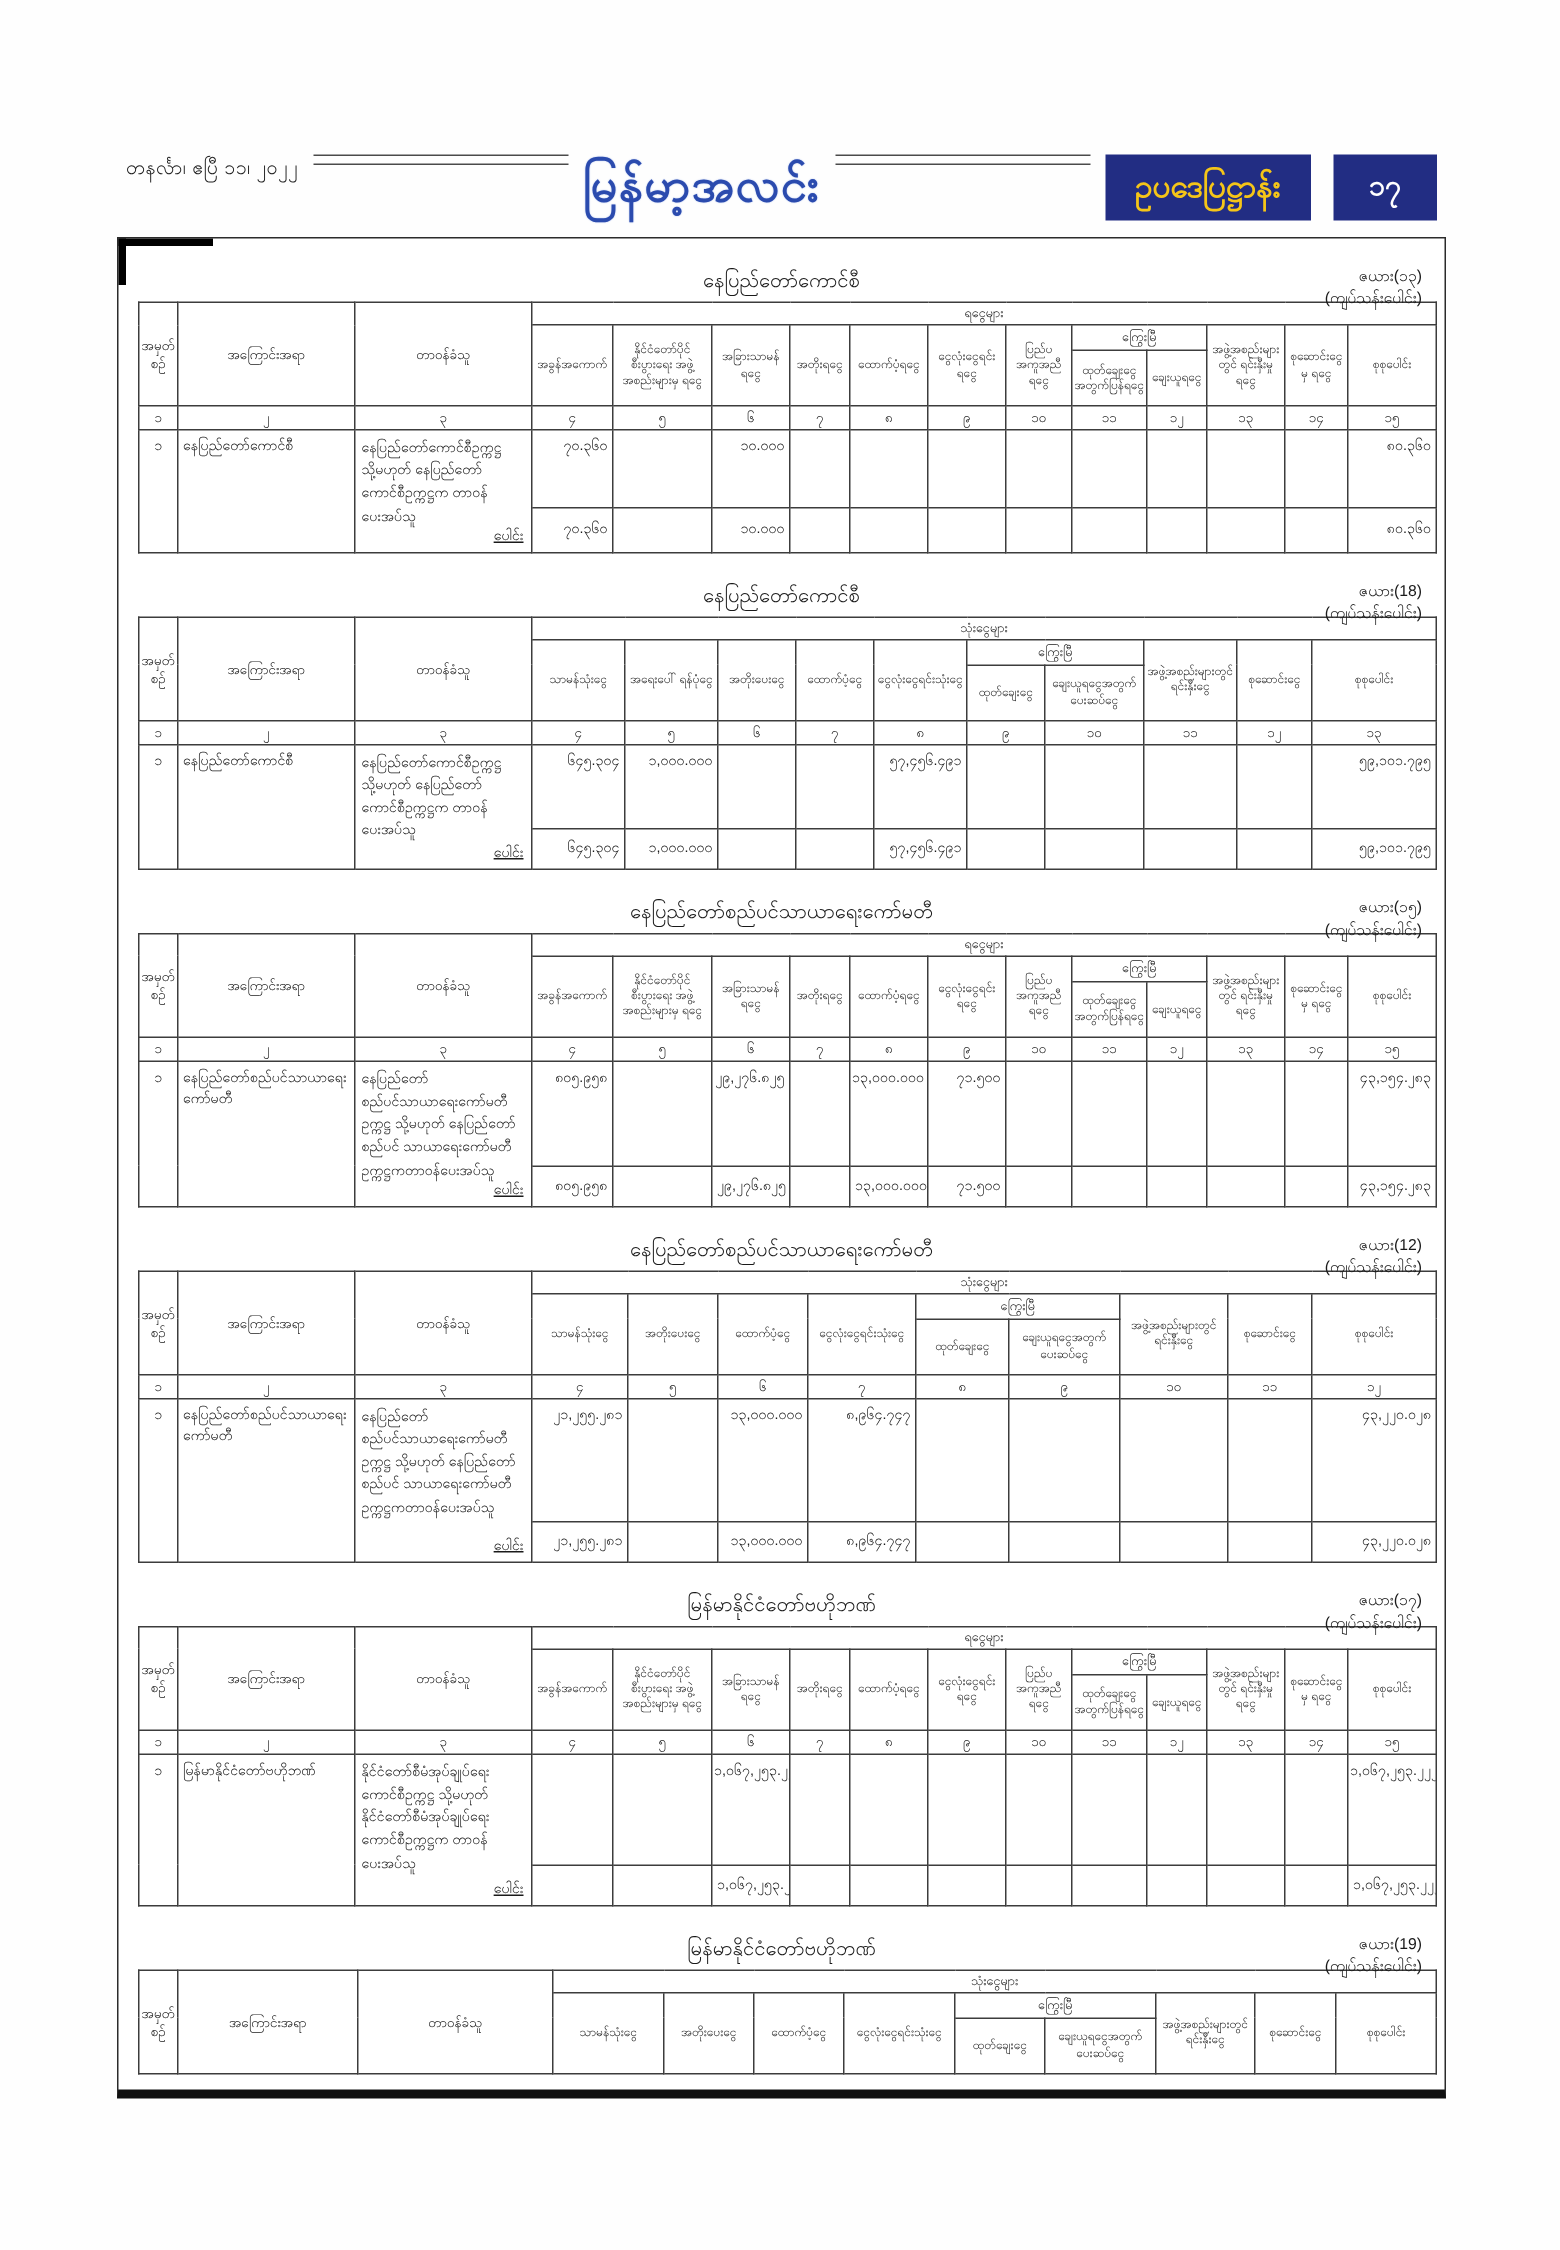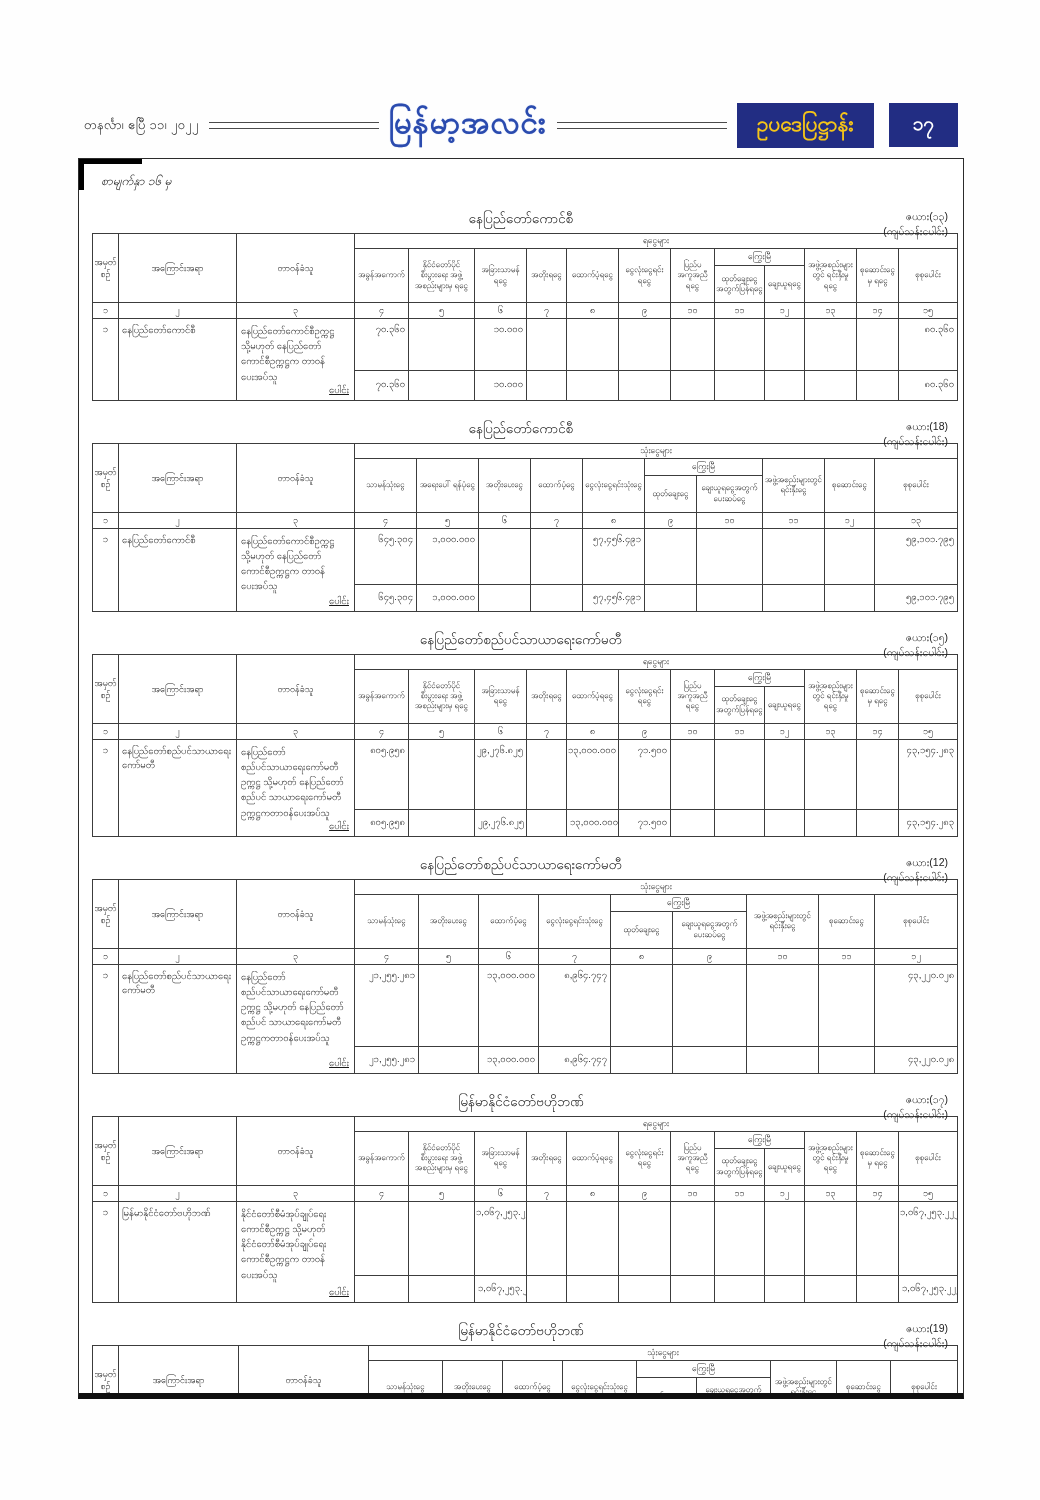--- a/index.html
+++ b/index.html
@@ -2,21 +2,21 @@
 <html><head>
 <meta charset="utf-8">
 <style>
   html,body{margin:0;padding:0;}
   body{
     width:1040px;height:1500px;position:relative;background:#fefefe;
     font-family:"Liberation Sans", sans-serif;color:#1a1a1a;
   }
   
   .masthead{position:absolute;left:84px;top:103px;width:874px;height:44px;
-    display:flex;align-items:center;gap:10px;}
+    display:flex;gap:10px;}
   .issue-date{font-size:13px;color:#222;white-space:nowrap;letter-spacing:.3px;}
   .rule{flex:1;height:5px;border-top:1.6px solid #4a4a4a;border-bottom:1.6px solid #4a4a4a;}
   .brand{font-size:31px;font-weight:bold;color:#2b4bae;letter-spacing:1px;
     text-shadow:0 0 1px #9db2e8;white-space:nowrap;}
   .section-box{background:#222d83;color:#f5c518;font-weight:bold;font-size:21px;
     padding:7px 20px;white-space:nowrap;}
   .page-box{background:#222d83;color:#ffffff;font-weight:bold;font-size:19px;
     padding:8px 24px;margin-left:5px;}
   
   .content{position:absolute;left:78px;top:158px;width:884px;height:1234px;
@@ -53,21 +53,20 @@
 <div class="masthead">
   <span class="issue-date">တနင်္လာ၊ ဧပြီ ၁၁၊ ၂၀၂၂</span>
   <div class="rule"></div>
   <div class="brand">မြန်မာ့အလင်း</div>
   <div class="rule"></div>
   <div class="section-box">ဥပဒေပြဋ္ဌာန်း</div>
   <div class="page-box">၁၇</div>
 </div>
 
 <div class="content">
-  <div class="continued">စာမျက်နှာ ၁၆ မှ</div>
   <div id="tables-host">
       <div class="table-section">
         <div class="caption">
           <div class="cap-labels">
             <div>ဇယား(၁၃)</div>
             <div>(ကျပ်သန်းပေါင်း)</div>
           </div>
           <div class="cap-title">နေပြည်တော်ကောင်စီ</div>
         </div>
         <table>

